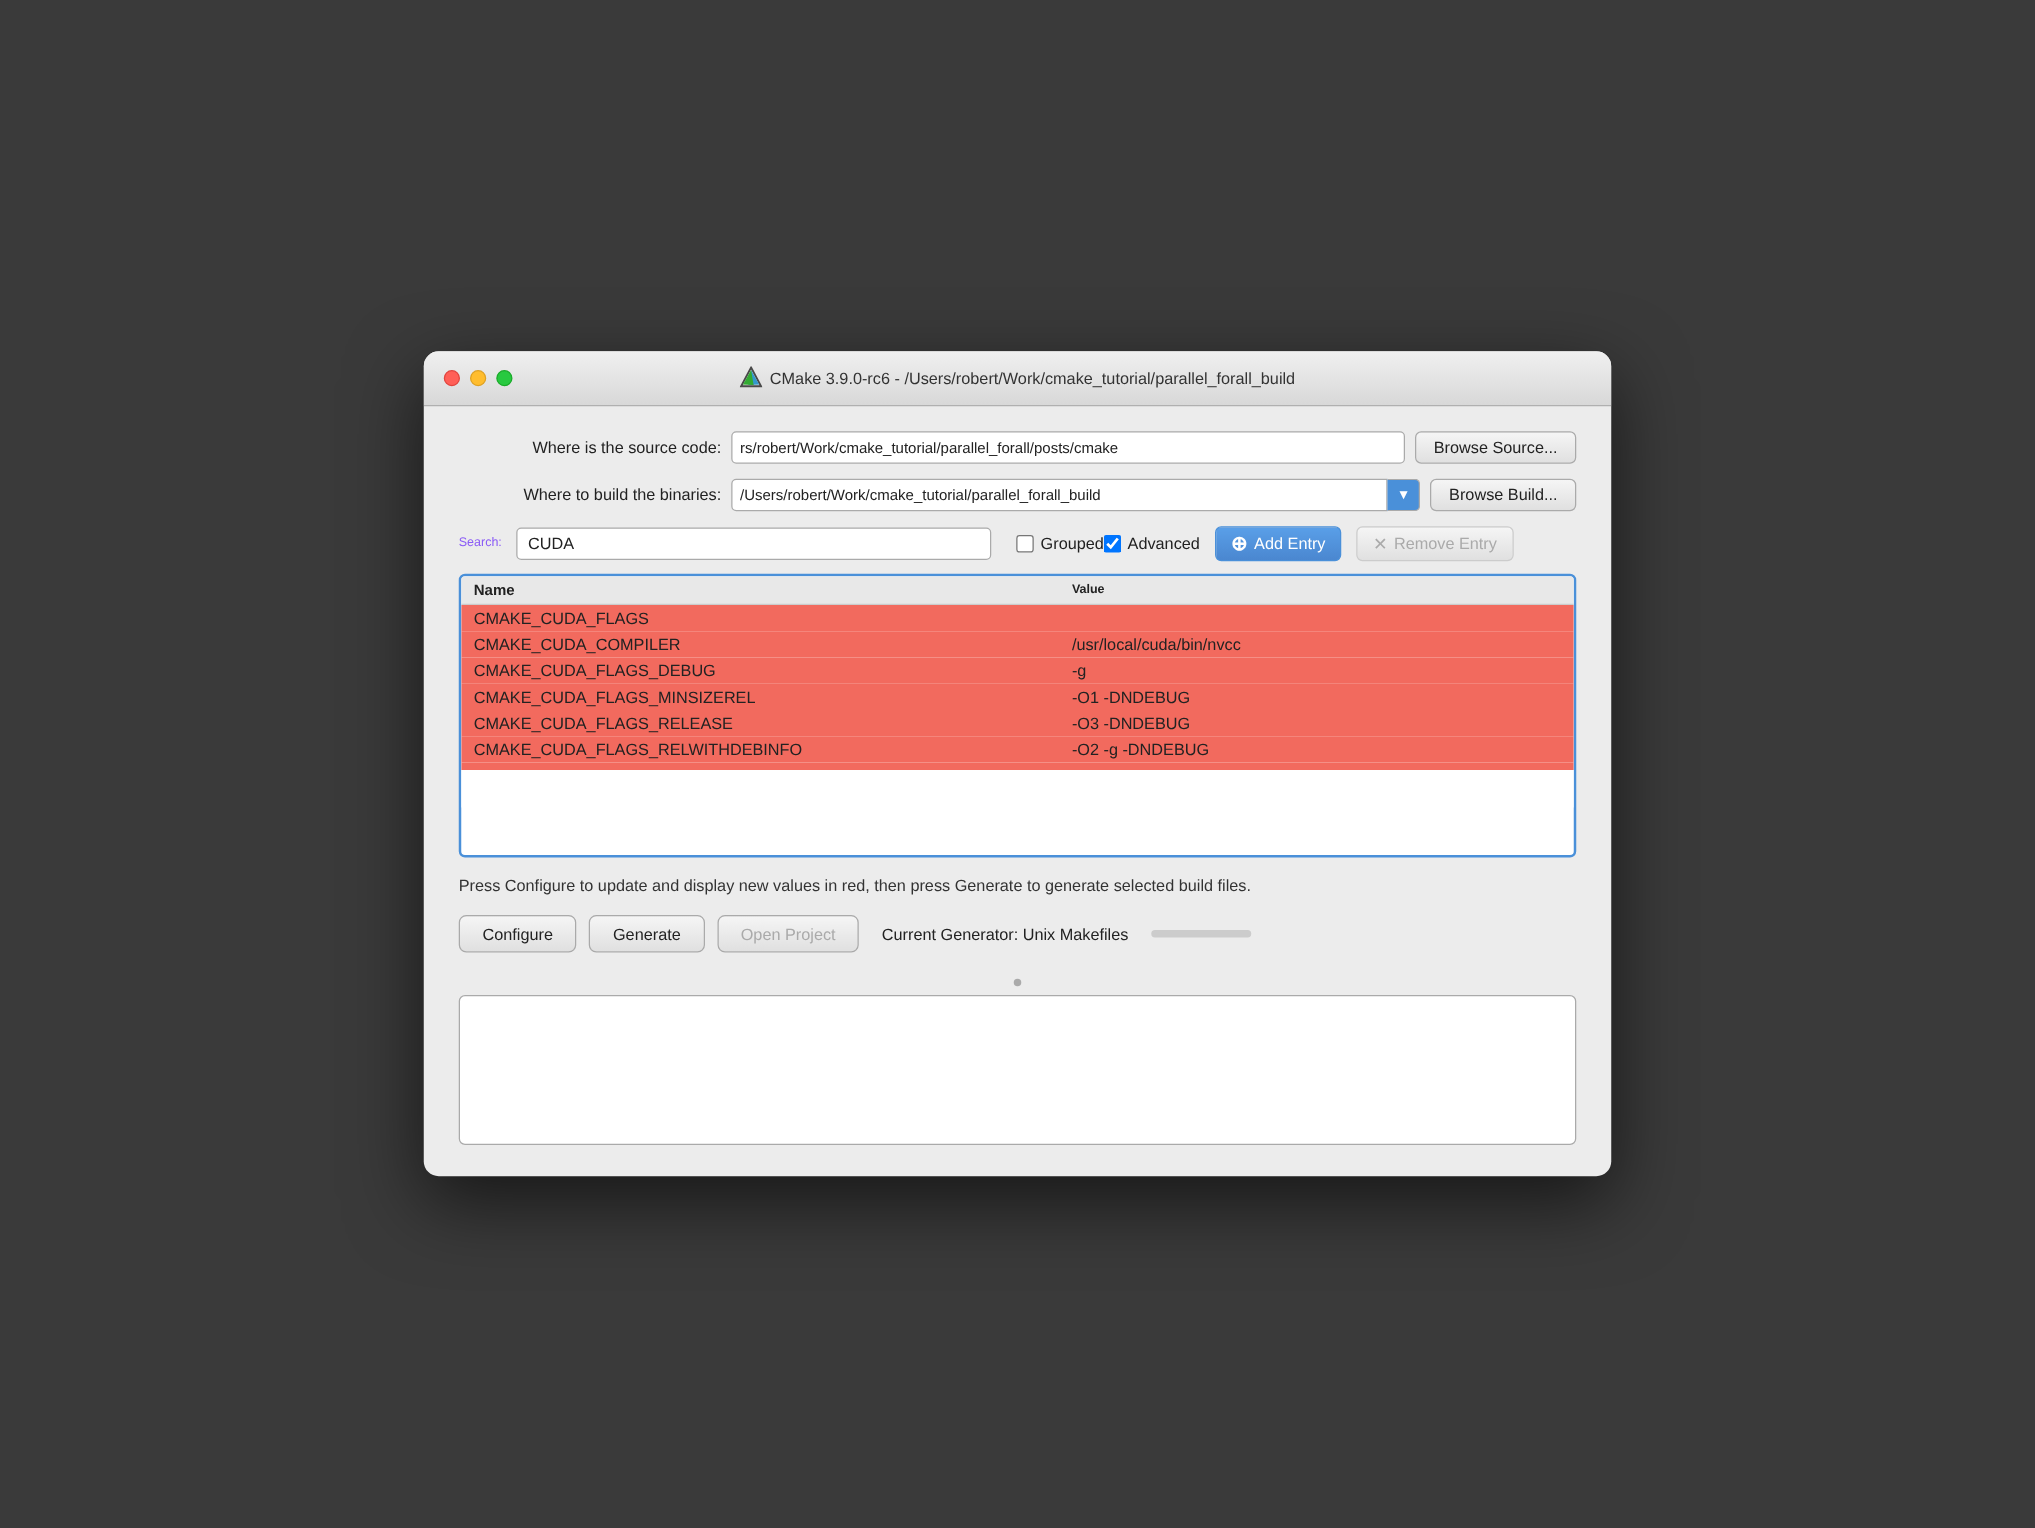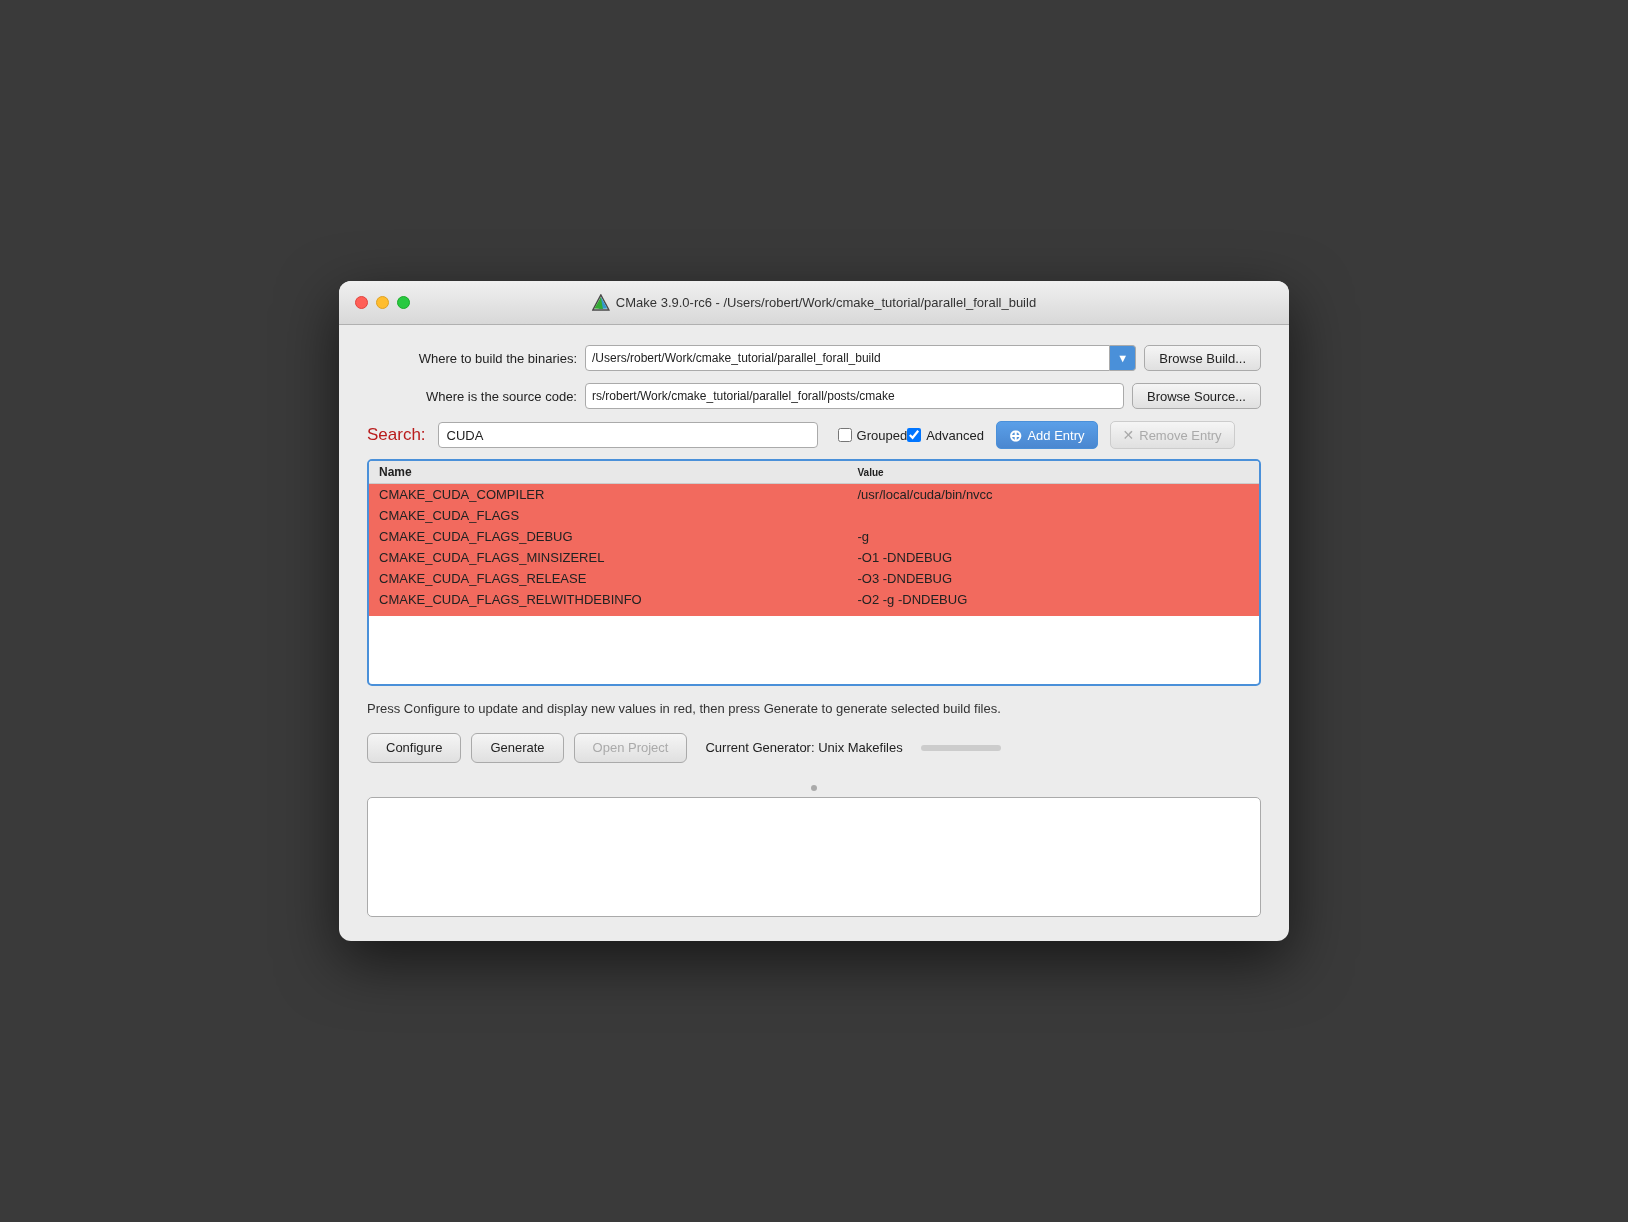--- a/index.html
+++ b/index.html
@@ -143,22 +143,22 @@
 
     .search-row {
       display: flex;
       align-items: center;
       margin-top: 8px;
       margin-bottom: 10px;
       gap: 12px;
     }
 
     .search-label {
-      font-size: 17px;
-      color: #b91c1c;
+      font-size: 10px;
+      color: #8b5cf6;
     }
 
     .search-input {
       width: 380px;
       height: 26px;
       border: 1px solid #aaa;
       border-radius: 4px;
       padding: 0 8px;
       font-size: 13px;
       color: #222;
@@ -364,38 +364,38 @@
         <polygon points="9,1 17,16 1,16" fill="none" stroke="#4a4a4a" stroke-width="1.5"></polygon>
         <polygon points="9,3 7,15 11,15" fill="#cc3333"></polygon>
         <polygon points="9,3 15.5,14.5 7,15" fill="#3399cc"></polygon>
         <polygon points="9,3 2.5,14.5 11,15" fill="#33aa33"></polygon>
       </svg>
       <span>CMake 3.9.0-rc6 - /Users/robert/Work/cmake_tutorial/parallel_forall_build</span>
     </div>
   </div>
 
   <div class="content">
+
+    
+    <div class="form-row">
+      <span class="form-label">Where is the source code:</span>
+      <input class="form-input" type="text" value="rs/robert/Work/cmake_tutorial/parallel_forall/posts/cmake" style="">
+      <button class="browse-btn">Browse Source...</button>
+    </div>
 
     
     <div class="form-row">
       <span class="form-label">Where to build the binaries:</span>
       <div class="build-input-wrapper">
         <input class="build-input" type="text" value="/Users/robert/Work/cmake_tutorial/parallel_forall_build" style="">
         <button class="dropdown-arrow-btn">
           <span>▼</span>
         </button>
       </div>
       <button class="browse-btn">Browse Build...</button>
-    </div>
-
-    
-    <div class="form-row">
-      <span class="form-label">Where is the source code:</span>
-      <input class="form-input" type="text" value="rs/robert/Work/cmake_tutorial/parallel_forall/posts/cmake" style="">
-      <button class="browse-btn">Browse Source...</button>
     </div>
 
     
     <div class="search-row">
       <span class="search-label">Search:</span>
       <input class="search-input" type="text" value="CUDA" style="">
       <div class="checkbox-group">
         <div class="checkbox-item">
           <input type="checkbox" id="grouped" style="">
           <label for="grouped">Grouped</label>
@@ -416,26 +416,26 @@
     </div>
 
     
     <div class="table-container">
       <div class="table-header">
         <span class="col-name">Name</span>
         <span class="col-value">Value</span>
       </div>
       <div class="table-body" id="table-body">
       <div class="table-row">
+      <span class="cell-name">CMAKE_CUDA_FLAGS</span>
+      <span class="cell-value"></span>
+    </div>
+          <div class="table-row">
       <span class="cell-name">CMAKE_CUDA_COMPILER</span>
       <span class="cell-value">/usr/local/cuda/bin/nvcc</span>
-    </div>
-          <div class="table-row">
-      <span class="cell-name">CMAKE_CUDA_FLAGS</span>
-      <span class="cell-value"></span>
     </div>
           <div class="table-row">
       <span class="cell-name">CMAKE_CUDA_FLAGS_DEBUG</span>
       <span class="cell-value">-g</span>
     </div>
           <div class="table-row">
       <span class="cell-name">CMAKE_CUDA_FLAGS_MINSIZEREL</span>
       <span class="cell-value">-O1 -DNDEBUG</span>
     </div>
           <div class="table-row">

